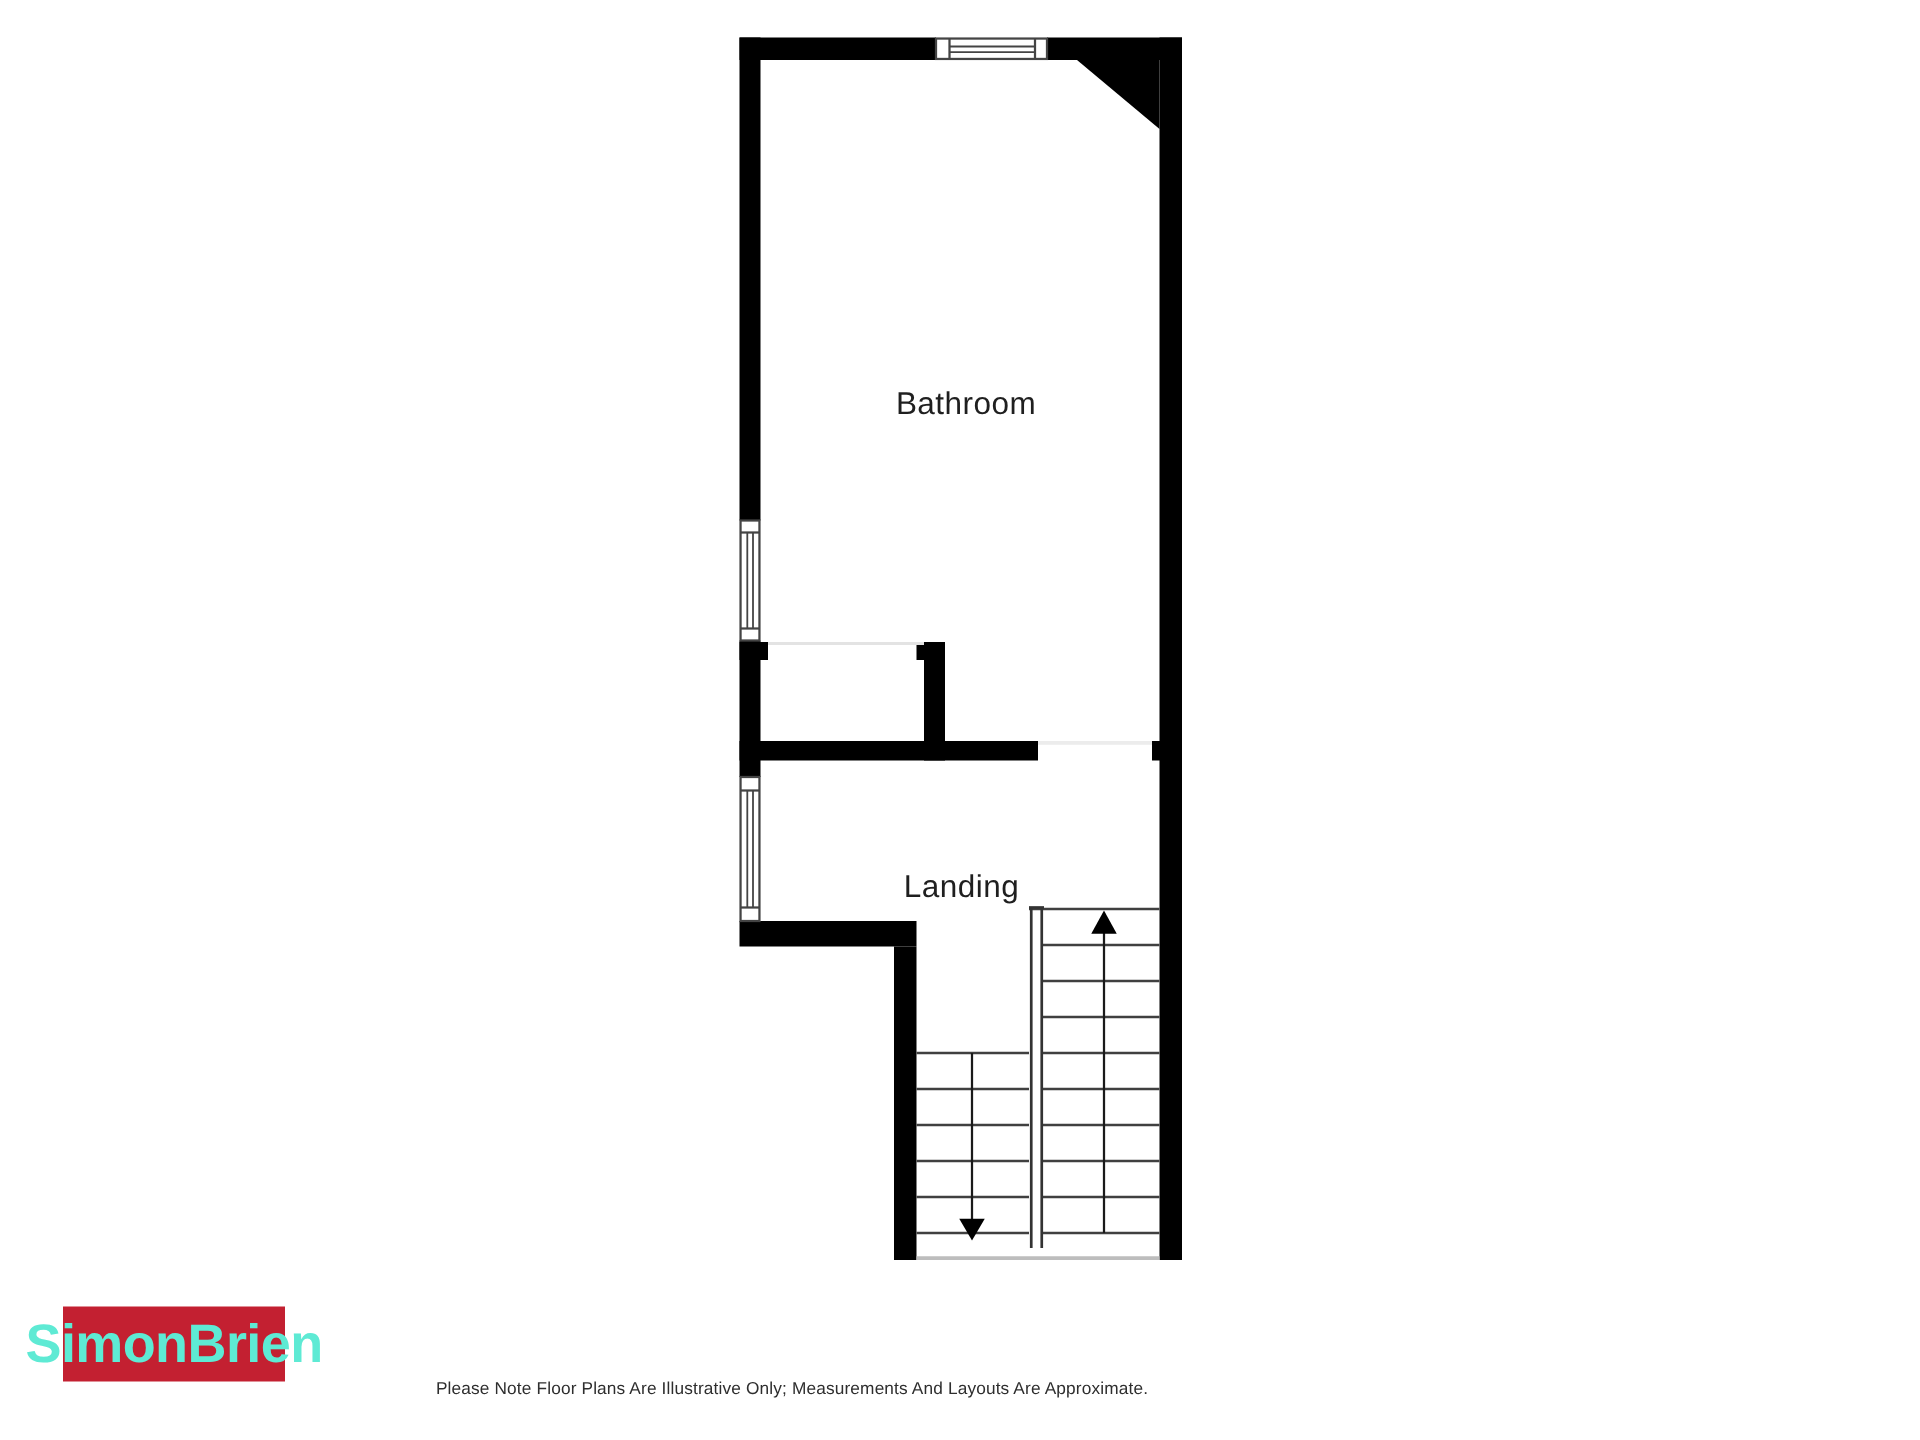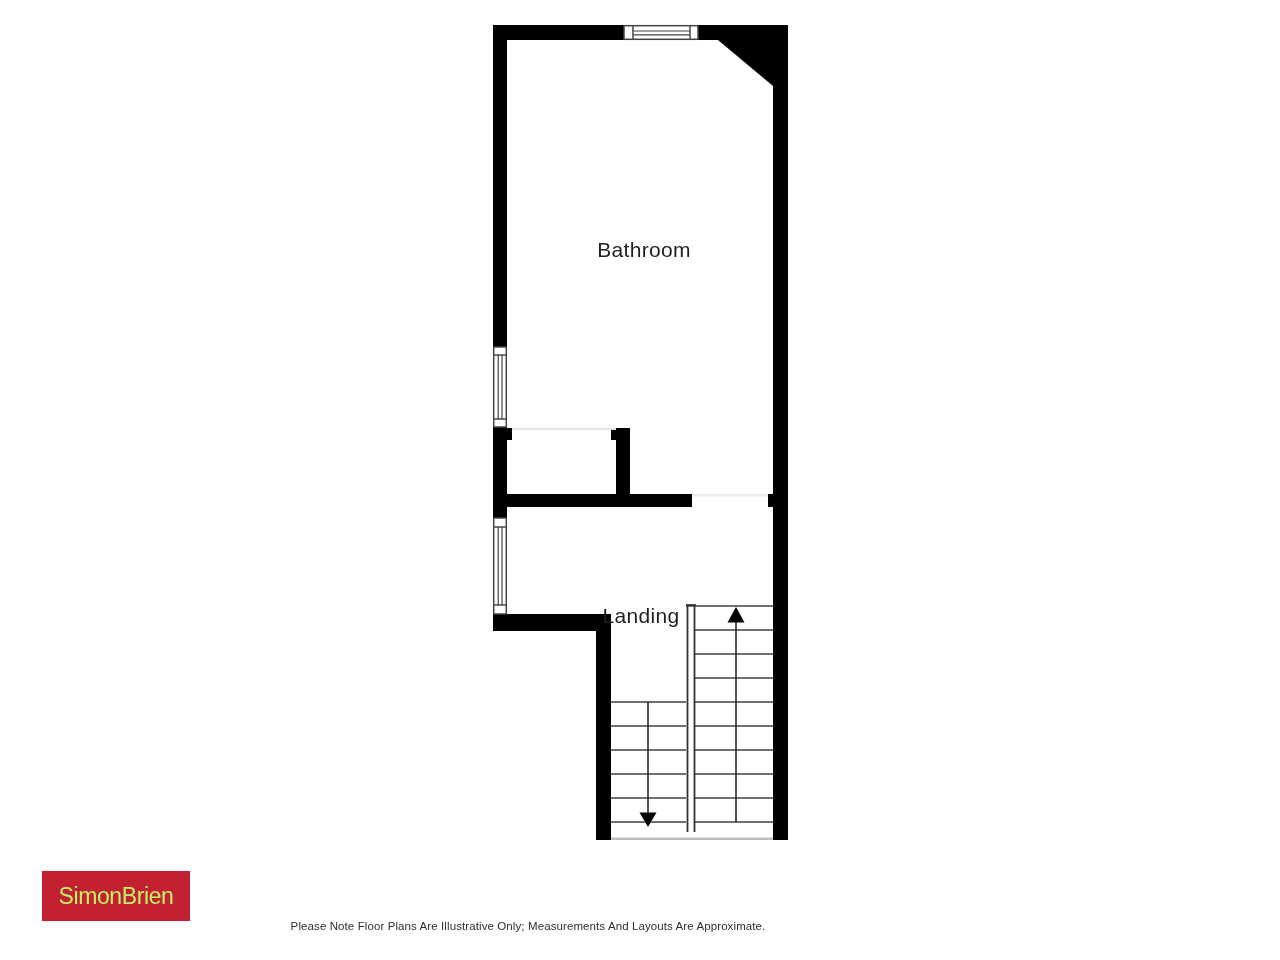--- a/index.html
+++ b/index.html
@@ -25,23 +25,23 @@
     left: 42px;
     top: 871px;
     width: 148px;
     height: 50px;
     background: #c32031;
     display: flex;
     align-items: center;
     justify-content: center;
   }
   .logo-text {
-    color: #bef264;
-    font-size: 23px;
-    font-weight: 400;
+    color: #5eead4;
+    font-size: 36px;
+    font-weight: 700;
     letter-spacing: -0.4px;
     white-space: nowrap;
   }
   .disclaimer {
     position: absolute;
     left: 0;
     top: 920px;
     width: 1056px;
     text-align: center;
     color: #2e2e2e;
@@ -140,23 +140,23 @@
       </g>
 
       <line x1="736" y1="621" x2="736" y2="822" stroke="#1a1a1a" stroke-width="1.5"></line>
       <line x1="648" y1="702" x2="648" y2="813" stroke="#1a1a1a" stroke-width="1.5"></line>
     </g>
 
     <polygon fill="#000000" points="736,607 727.5,622.5 744.5,622.5"></polygon>
     <polygon fill="#000000" points="648,827 639.5,812.5 656.5,812.5"></polygon>
   </svg>
 
-  <div class="room-label" style="left:644px; top:250px;text-align:right;">Bathroom</div>
+  <div class="room-label" style="left:644px; top:270px;text-align:right;">Bathroom</div>
 
-  <div class="room-label" style="left:641px; top:592px;margin-top:24px;">Landing</div>
+  <div class="room-label" style="left:641px; top:592px;">Landing</div>
 
   <div class="logo">
     <span class="logo-text">SimonBrien</span>
   </div>
 
   <div class="disclaimer">Please Note Floor Plans Are Illustrative Only; Measurements And Layouts Are Approximate.</div>
 
 </div>
 
 </body></html>

